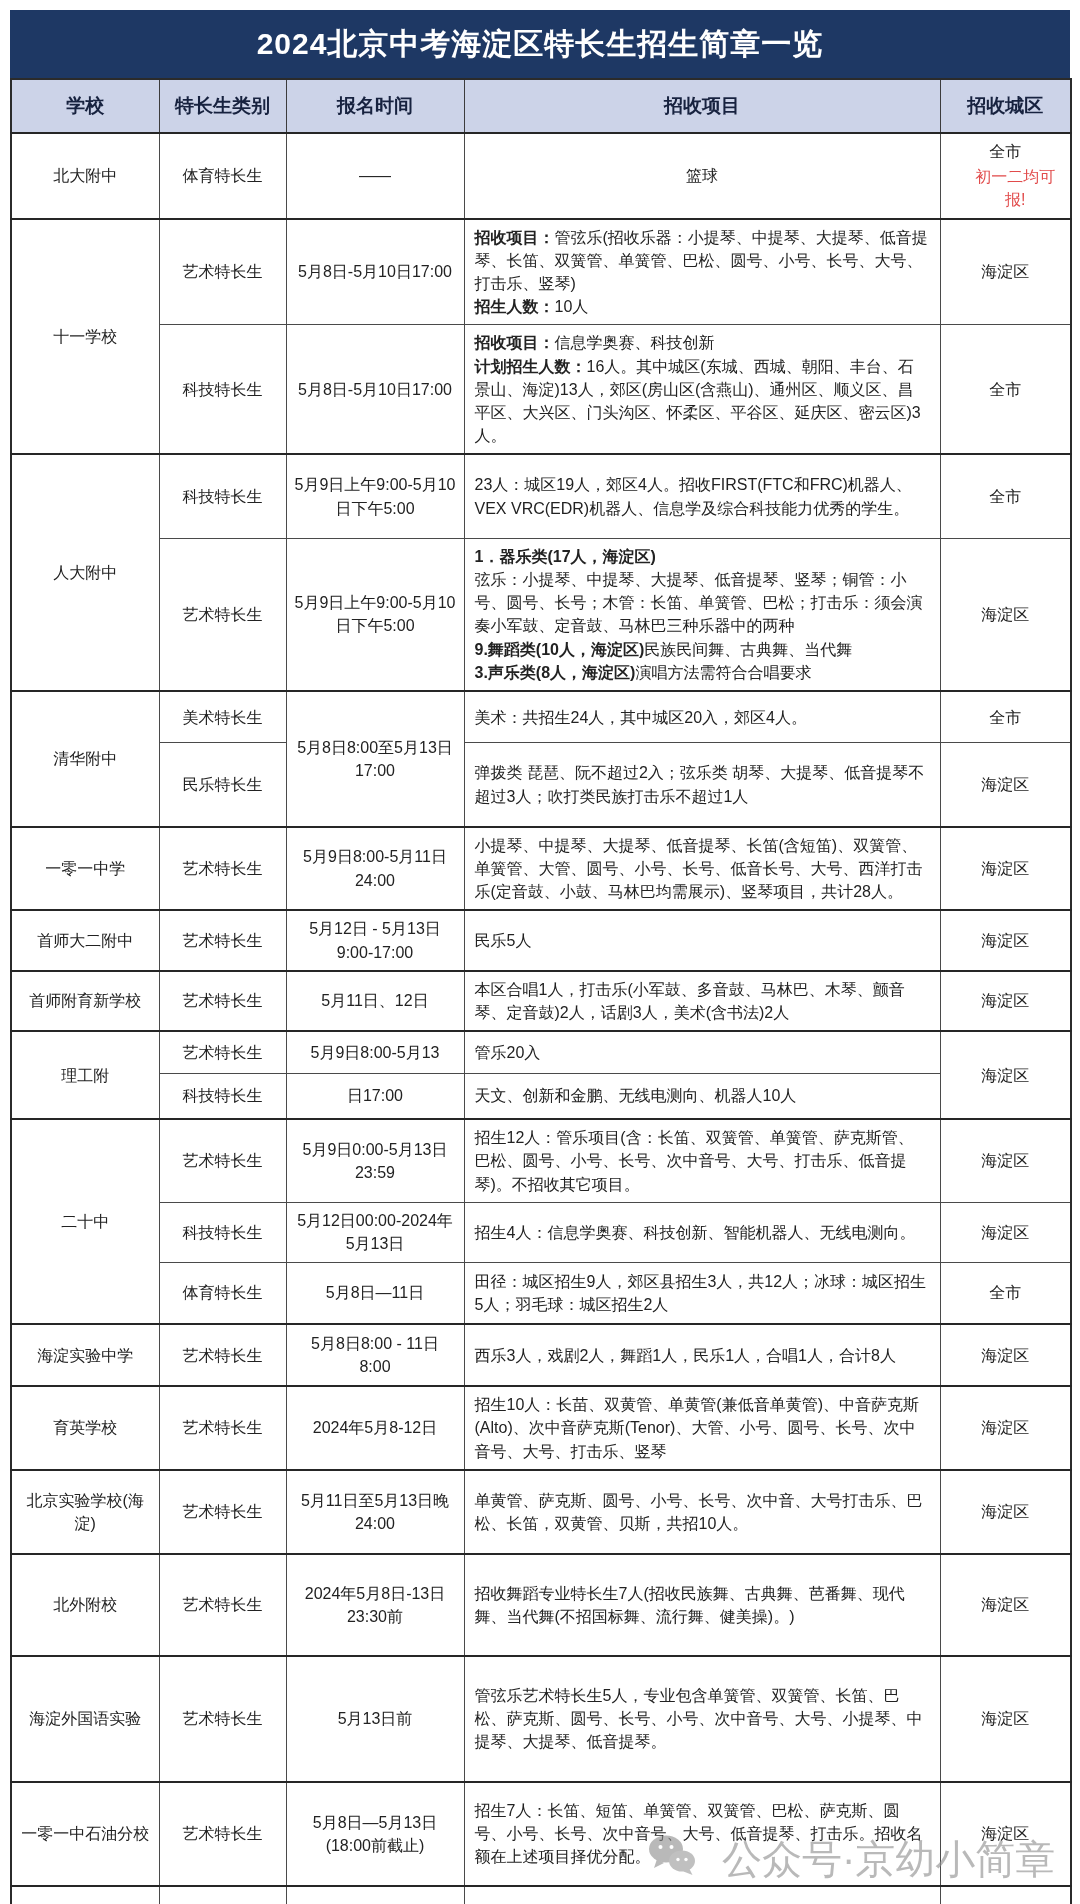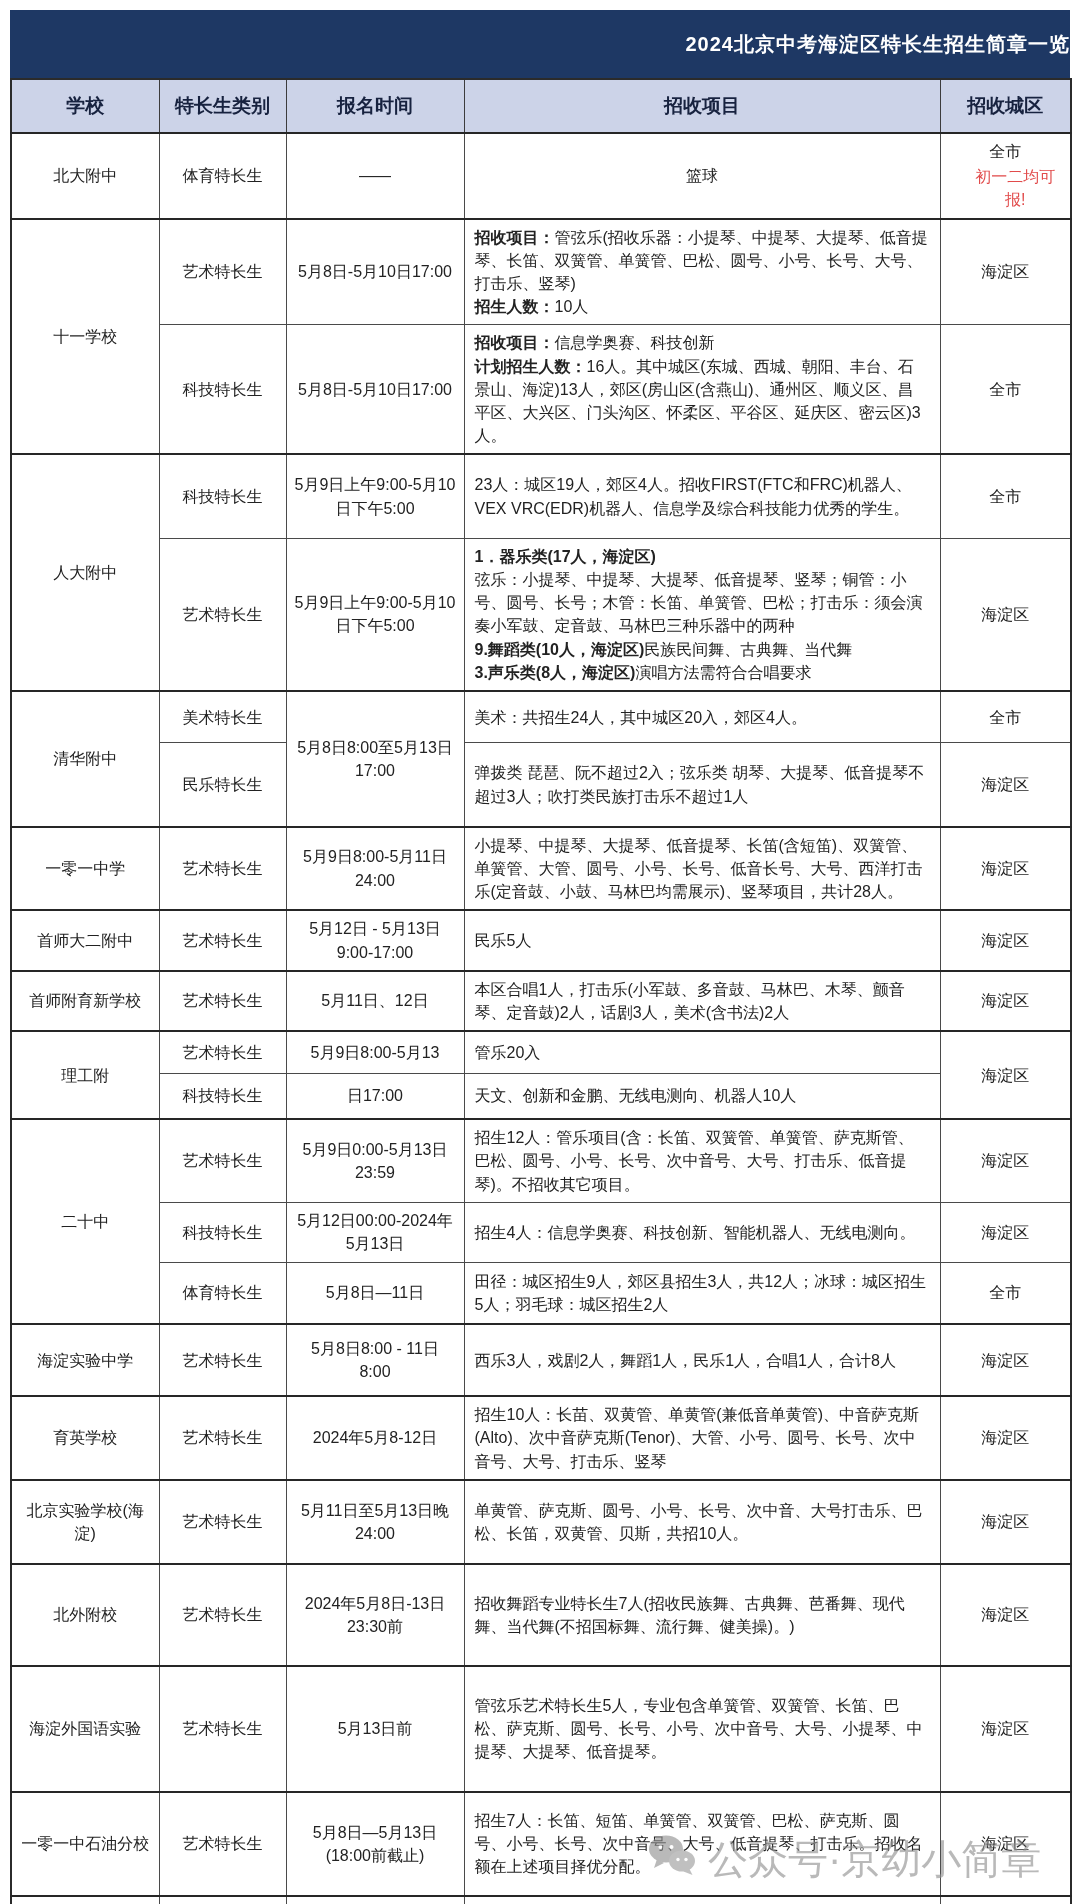--- a/index.html
+++ b/index.html
@@ -1,37 +1,37 @@
 <!DOCTYPE html>
 <html><head>
 <meta charset="utf-8">
 <style>
   html,body{margin:0;padding:0;background:#ffffff;}
   body{width:1080px;position:relative;font-family:"Liberation Sans","DejaVu Sans",sans-serif;color:#222;}
   .page{padding:10px;}
   .title-bar{
-    background:#1e3864;color:#ffffff;font-weight:bold;font-size:20px;
-    height:68px;line-height:68px;text-align:right;letter-spacing:1px;
+    background:#1e3864;color:#ffffff;font-weight:bold;font-size:30px;
+    height:68px;line-height:68px;text-align:center;letter-spacing:1px;
   }
   table{width:100%;border-collapse:collapse;table-layout:fixed;border:2px solid #2b2b2b;}
   th{
     background:#ccd3e8;color:#17223f;font-weight:bold;font-size:19px;
     border:1px solid #3c3c3c;padding:13px 4px;text-align:center;
   }
   td{
     border:1px solid #4a4a4a;font-size:16px;line-height:1.45;
     padding:6px 8px;vertical-align:middle;text-align:center;background:#ffffff;
   }
   td.proj{text-align:left;padding:6px 10px;}
   tr.gs td, tr.gs th{border-top:2px solid #262626;}
   .b{font-weight:bold;}
   .pline{margin:0;}
   .note{color:#e14b4b;margin-top:2px;margin-left:20px;}
   .watermark{
-    position:absolute;left:648px;top:1832px;display:flex;align-items:center;gap:12px;
+    position:absolute;left:648px;top:1832px;display:flex;align-items:center;gap:26px;
     color:#8f8f8f;opacity:.62;font-size:40px;white-space:nowrap;pointer-events:none;z-index:5;
   }
   .watermark svg{flex:0 0 auto;}
 </style>
 </head>
 <body>
 
 <div class="page">
   <div class="title-bar">2024北京中考海淀区特长生招生简章一览</div>
 
@@ -167,21 +167,21 @@
         <td class="proj">招生4人：信息学奥赛、科技创新、智能机器人、无线电测向。</td>
         <td>海淀区</td>
       </tr>
       <tr style="height:62px">
         <td>体育特长生</td>
         <td>5月8日—11日</td>
         <td class="proj">田径：城区招生9人，郊区县招生3人，共12人；冰球：城区招生5人；羽毛球：城区招生2人</td>
         <td>全市</td>
       </tr>
 
-      <tr class="gs" style="height:72px">
+      <tr class="gs" style="height:62px">
         <td>海淀实验中学</td>
         <td>艺术特长生</td>
         <td>5月8日8:00 - 11日 8:00</td>
         <td class="proj">西乐3人，戏剧2人，舞蹈1人，民乐1人，合唱1人，合计8人</td>
         <td>海淀区</td>
       </tr>
 
       <tr class="gs">
         <td>育英学校</td>
         <td>艺术特长生</td>

